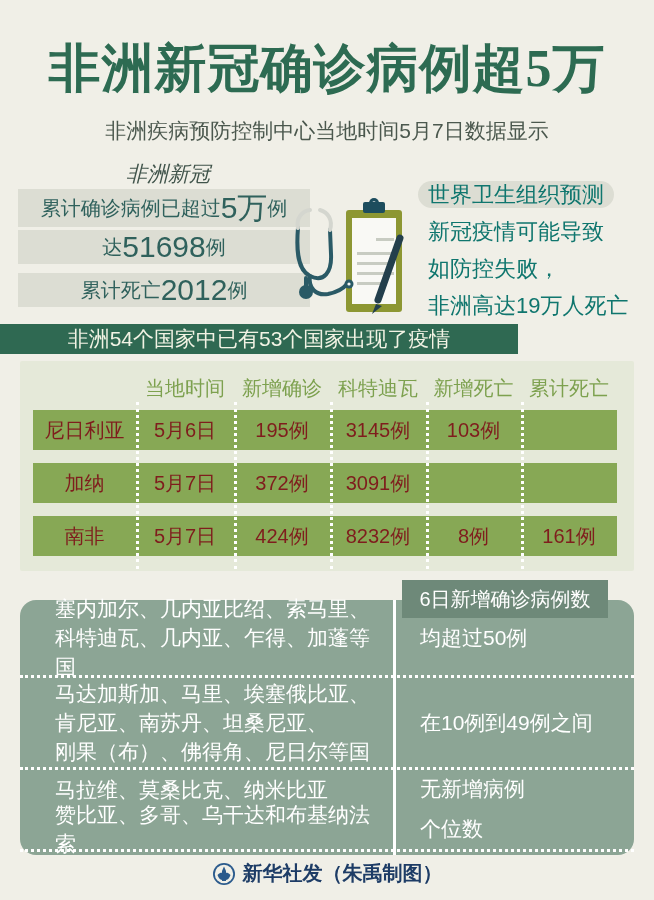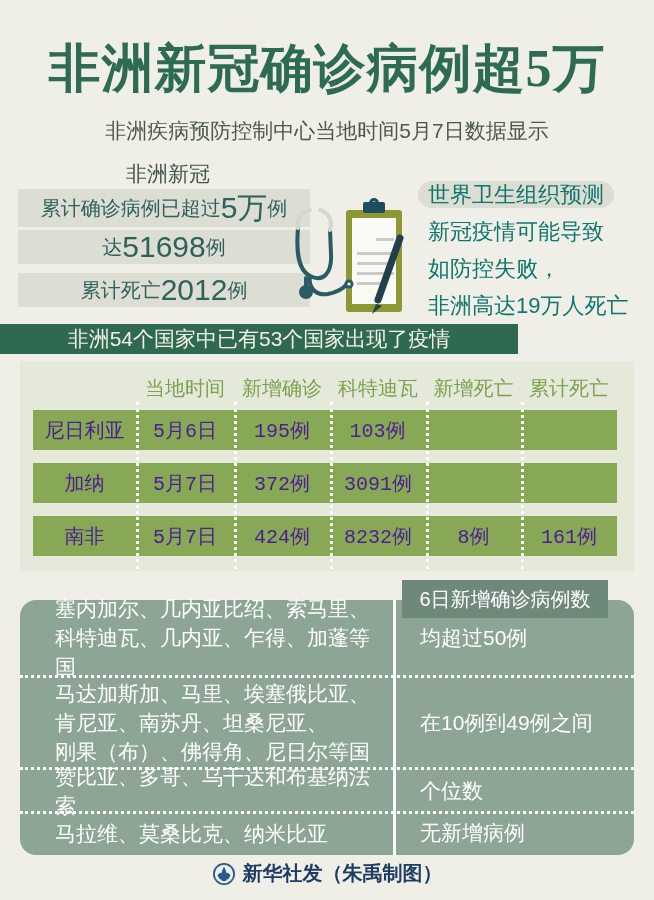--- a/index.html
+++ b/index.html
@@ -11,21 +11,21 @@
   .title{
     position:absolute;top:34px;left:0;width:654px;text-align:center;
     font-family:"Liberation Serif","DejaVu Serif",serif;
     font-size:52px;font-weight:900;color:#2d6b52;letter-spacing:1px;margin:0;
   }
   .subtitle{
     position:absolute;top:117px;left:0;width:654px;text-align:center;
     font-size:21px;color:#4b584e;
   }
   
-  .stats-label{position:absolute;top:160px;left:126px;font-size:21px;color:#40544b;}
+  .stats-label{position:absolute;top:160px;left:126px;font-size:21px;color:#40544b;font-style:italic;}
   .stat-bar{
     position:absolute;left:18px;width:292px;background:#dcddd3;color:#2f615c;
     display:flex;align-items:center;justify-content:center;font-size:20px;white-space:nowrap;
   }
   .stat-bar .big{font-size:30px;line-height:30px;}
   .bar1{top:189px;height:38px;}
   .bar2{top:230px;height:34px;}
   .bar3{top:273px;height:34px;}
   .icon-wrap{position:absolute;left:286px;top:194px;width:126px;height:126px;}
   .who{
@@ -40,21 +40,21 @@
   }
   
   .table-panel{
     position:absolute;top:361px;left:20px;width:614px;height:210px;
     background:#e5e9d9;border-radius:2px;
   }
   .thead{position:absolute;top:14px;left:13px;display:flex;color:#7da14f;font-size:20px;}
   .tbody{position:absolute;top:49px;left:13px;width:584px;}
   .trow{
     height:40px;margin-bottom:13px;background:#87a855;display:flex;align-items:center;
-    color:#4c1d95;font-size:20px;font-family:Liberation Mono, monospace;
+    color:#7f1d1d;font-size:20px;
   }
   .trow:last-child{margin-bottom:0;}
   .c0{width:103px;text-align:center;}
   .c1{width:98px;text-align:center;}
   .c2{width:96px;text-align:center;}
   .c3{width:96px;text-align:center;}
   .c4{width:95px;text-align:center;}
   .c5{width:96px;text-align:center;}
   .vdots{position:absolute;top:-8px;bottom:0;width:0;border-left:3px dotted #ffffff;}
   .vd1{left:103px;} .vd2{left:201px;} .vd3{left:297px;} .vd4{left:393px;} .vd5{left:488px;}
@@ -156,20 +156,21 @@
       <span class="c2">新增确诊</span>
       <span class="c3">科特迪瓦</span>
       <span class="c4">新增死亡</span>
       <span class="c5">累计死亡</span>
     </div>
     <div class="tbody">
       <div class="trow">
         <span class="c0">尼日利亚</span>
         <span class="c1">5月6日</span>
         <span class="c2">195例</span>
+        <span class="c3">3145例</span>
         <span class="c4">103例</span>
         <span class="c5"></span>
       </div>
       <div class="trow">
         <span class="c0">加纳</span>
         <span class="c1">5月7日</span>
         <span class="c2">372例</span>
         <span class="c3">3091例</span>
         <span class="c4"></span>
         <span class="c5"></span>
@@ -198,27 +199,27 @@
         <div class="cat-countries">塞内加尔、几内亚比绍、索马里、
 科特迪瓦、几内亚、乍得、加蓬等国</div>
         <div class="cat-cases">均超过50例</div>
       </div>
       <div class="cat-row sep r2">
         <div class="cat-countries">马达加斯加、马里、埃塞俄比亚、
 肯尼亚、南苏丹、坦桑尼亚、
 刚果（布）、佛得角、尼日尔等国</div>
         <div class="cat-cases">在10例到49例之间</div>
       </div>
+      <div class="cat-row r4">
+        <div class="cat-countries">马拉维、莫桑比克、纳米比亚</div>
+        <div class="cat-cases">无新增病例</div>
+      </div>
       <div class="cat-row sep r3">
         <div class="cat-countries">赞比亚、多哥、乌干达和布基纳法索</div>
         <div class="cat-cases">个位数</div>
-      </div>
-      <div class="cat-row r4">
-        <div class="cat-countries">马拉维、莫桑比克、纳米比亚</div>
-        <div class="cat-cases">无新增病例</div>
       </div>
     </div>
   </div>
 
   <div class="footer">
     <span style="display:inline-flex;">
       <svg width="24" height="24" viewBox="0 0 24 24">
         <circle cx="12" cy="12" r="11" fill="#2a5a8c"></circle>
         <circle cx="12" cy="12" r="9.2" fill="#f0efe7"></circle>
         <path d="M12,4.5 L14,9 L14,19 L10,19 L10,9 Z" fill="#2a5a8c"></path>

